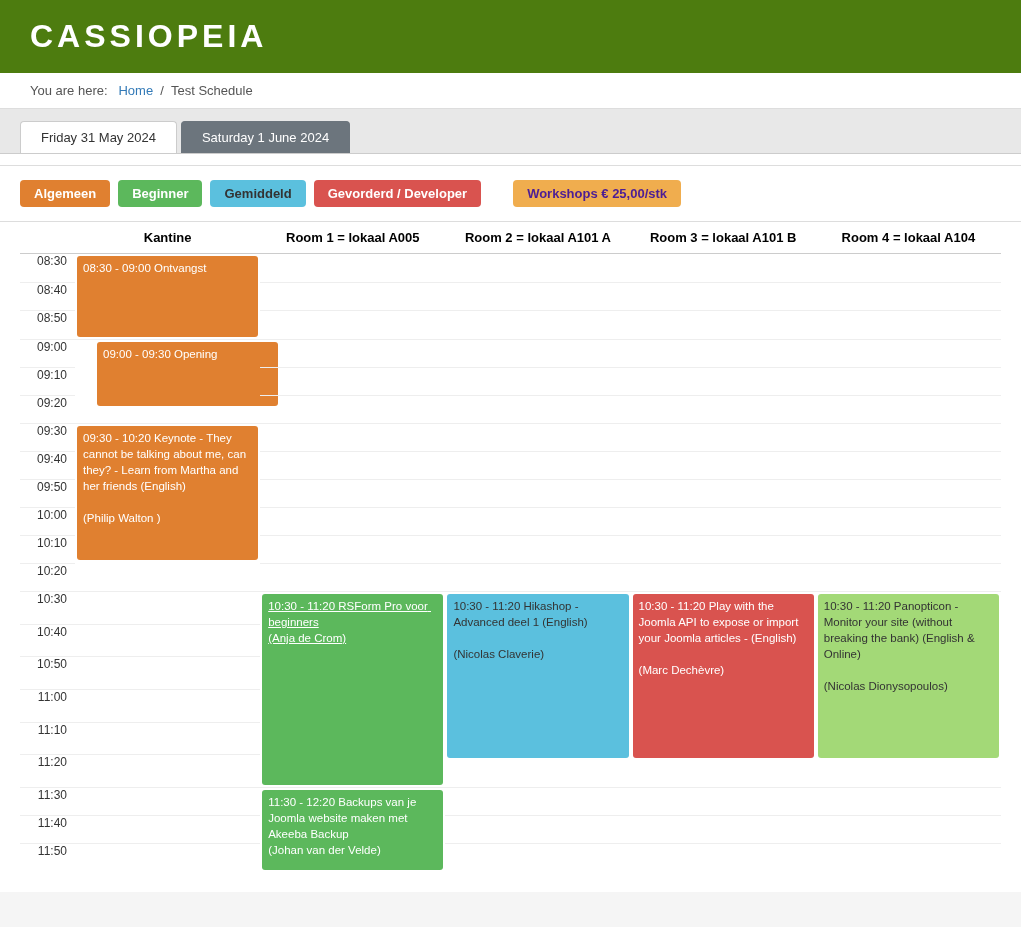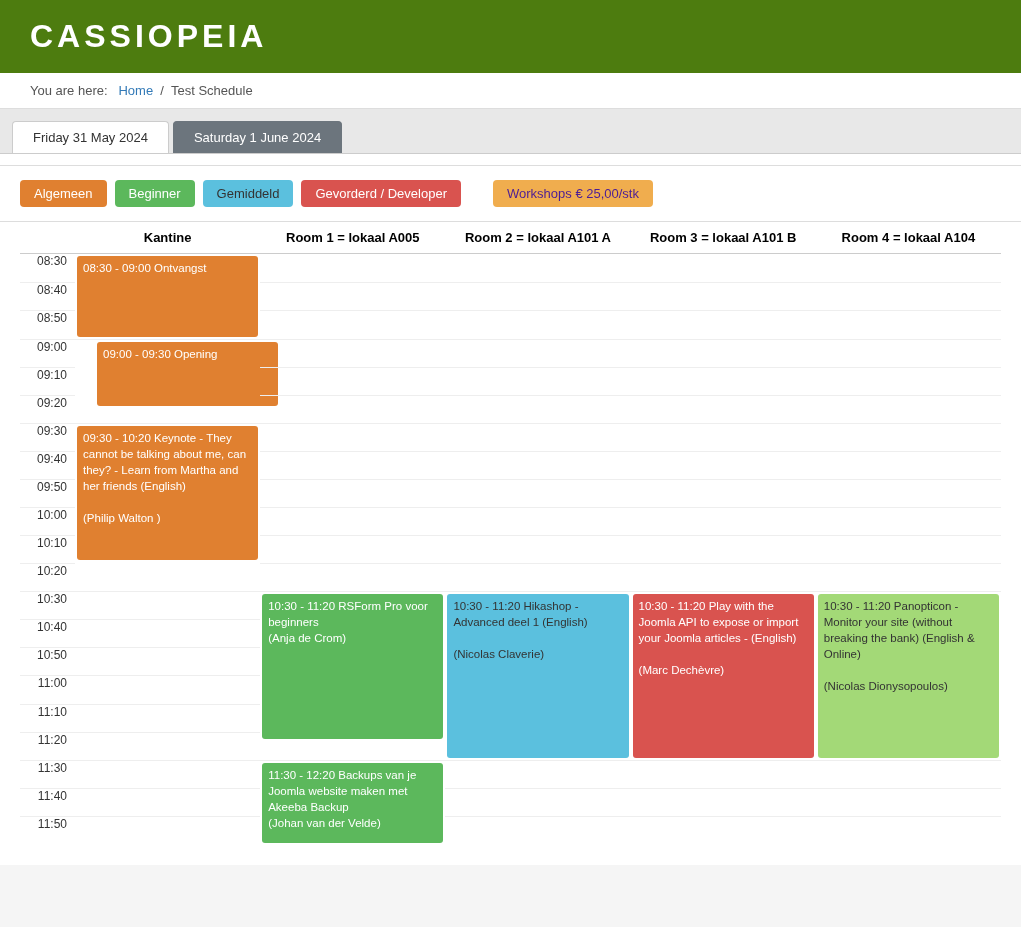--- a/index.html
+++ b/index.html
@@ -24,21 +24,21 @@
       font-size: 13px;
       color: #555;
     }
     #breadcrumb-bar a {
       color: #337ab7;
       text-decoration: none;
     }
 
     #tabs-bar {
       background: #e8e8e8;
-      padding: 12px 20px 0 12px;
+      padding: 12px 20px 0 20px;
       border-bottom: 1px solid #ccc;
       display: flex;
       gap: 4px;
     }
     .tab {
       padding: 8px 20px;
       cursor: pointer;
       border-radius: 4px 4px 0 0;
       font-size: 13px;
       border: 1px solid #ccc;
@@ -57,21 +57,21 @@
       padding: 14px 20px;
       display: flex;
       gap: 8px;
       align-items: center;
       border-bottom: 1px solid #ddd;
     }
     .legend-badge {
       padding: 6px 14px;
       border-radius: 4px;
       font-size: 13px;
-      font-weight: normal;
+      font-weight: bold;
       color: #fff;
       cursor: pointer;
     }
 
     #schedule-wrapper {
       background: #fff;
       padding: 0 20px 20px 20px;
       overflow-x: auto;
     }
 
@@ -258,21 +258,21 @@
           <td class="time-cell">10:20</td>
           <td class="room-cell"></td>
           <td class="room-cell"></td>
           <td class="room-cell"></td>
           <td class="room-cell"></td>
         </tr>
         <tr>
           <td class="time-cell">10:30</td>
           <td class="room-cell"></td>
           <td class="room-cell" rowspan="6" style="padding: 2px; vertical-align: top;">
-            <div class="event-block ev-green" style="white-space: pre-wrap; height: 145px; overflow-y: hidden;">10:30 - 11:20 RSForm Pro voor beginners
+            <div class="event-block ev-green" style="white-space: pre-wrap; height: 191px; overflow-y: hidden; text-decoration: underline;">10:30 - 11:20 RSForm Pro voor beginners
 (Anja de Crom)</div>
           </td>
           <td class="room-cell" rowspan="6" style="padding: 2px; vertical-align: top;">
             <div class="event-block ev-blue" style="white-space: pre-wrap; height: 164px; overflow-y: hidden;">10:30 - 11:20 Hikashop - Advanced deel 1 (English)
 
 (Nicolas Claverie)</div>
           </td>
           <td class="room-cell" rowspan="6" style="padding: 2px; vertical-align: top;">
             <div class="event-block ev-red" style="white-space: pre-wrap; height: 164px; overflow-y: hidden;">10:30 - 11:20 Play with the Joomla API to expose or import your Joomla articles - (English)
 

